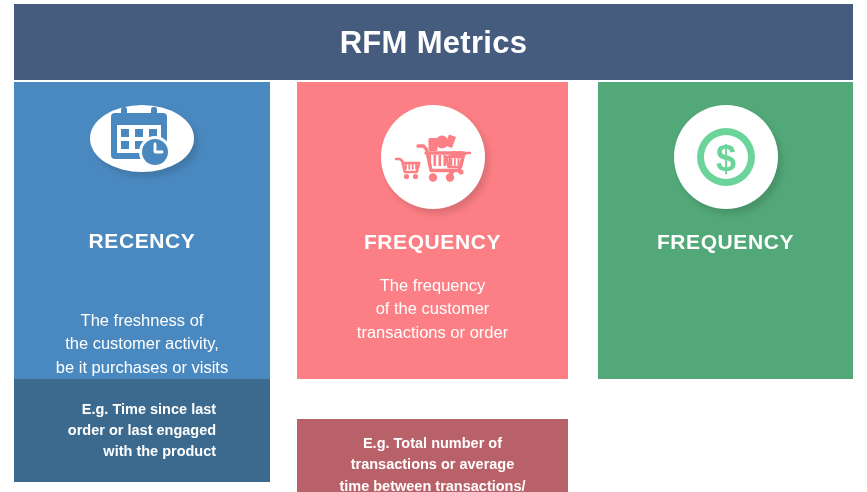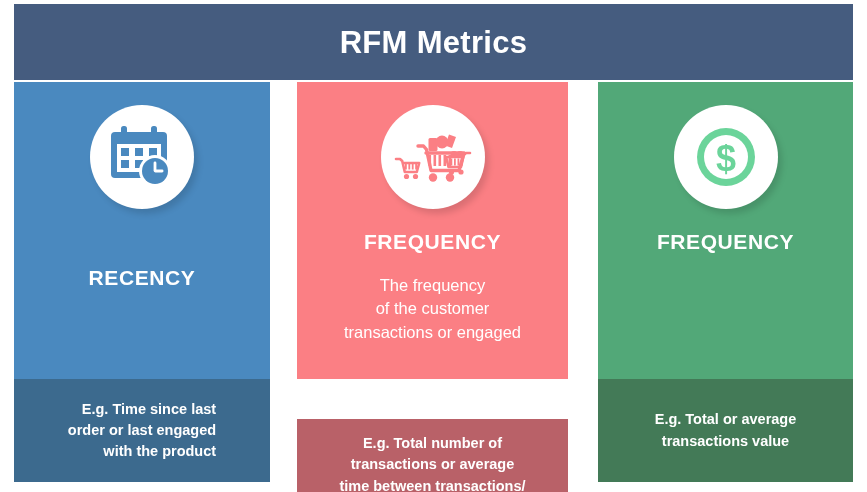--- a/index.html
+++ b/index.html
@@ -160,20 +160,23 @@
               <rect x="26" y="34" width="8" height="8" fill="#4a89bf"></rect>
 
               <circle cx="46" cy="45" r="16" fill="#ffffff"></circle>
               <circle cx="46" cy="45" r="13" fill="#4a89bf"></circle>
               <rect x="44.6" y="35.5" width="2.8" height="10.5" rx="1.4" fill="#ffffff"></rect>
               <rect x="45" y="43.6" width="9.5" height="2.8" rx="1.4" fill="#ffffff"></rect>
             </svg>
           </span>
         </div>
         <div class="metric-name">RECENCY</div>
+        <div class="metric-desc">The freshness of
+the customer activity,
+be it purchases or visits</div>
       </div>
       <div class="column-footer">E.g. Time since last
 order or last engaged
 with the product</div>
     </div>
 
     <div class="column col-frequency">
       <div class="column-body">
         <div class="icon-circle">
           <span>
@@ -211,39 +214,37 @@
                 <rect x="34.5" y="12" width="9" height="13" rx="1.5"></rect>
                 <circle cx="48" cy="16" r="6.4"></circle>
                 <path d="M55 8.5l7 2.5-4 11-7-2.5z"></path>
               </g>
             </svg>
           </span>
         </div>
         <div class="metric-name">FREQUENCY</div>
         <div class="metric-desc">The frequency
 of the customer
-transactions or engaged</div>
+transactions or order</div>
       </div>
       <div class="column-footer">E.g. Total number of
 transactions or average
 time between transactions/
 engaged visits</div>
     </div>
 
     <div class="column col-monetary">
       <div class="column-body">
         <div class="icon-circle">
           <span>
             <svg width="68" height="68" viewBox="0 0 68 68" fill="none" xmlns="http://www.w3.org/2000/svg">
               <circle cx="34" cy="34" r="29" fill="#6bd49a"></circle>
               <circle cx="34" cy="34" r="22" fill="#ffffff"></circle>
               <text x="34" y="48" text-anchor="middle" font-family="'Liberation Sans', sans-serif" font-size="36" font-weight="bold" fill="#6bd49a">$</text>
             </svg>
           </span>
         </div>
         <div class="metric-name">FREQUENCY</div>
       </div>
-      <div class="column-footer">E.g. Total or average
-transactions value</div>
     </div>
 
   </div>
 </div>
 
 </body></html>

